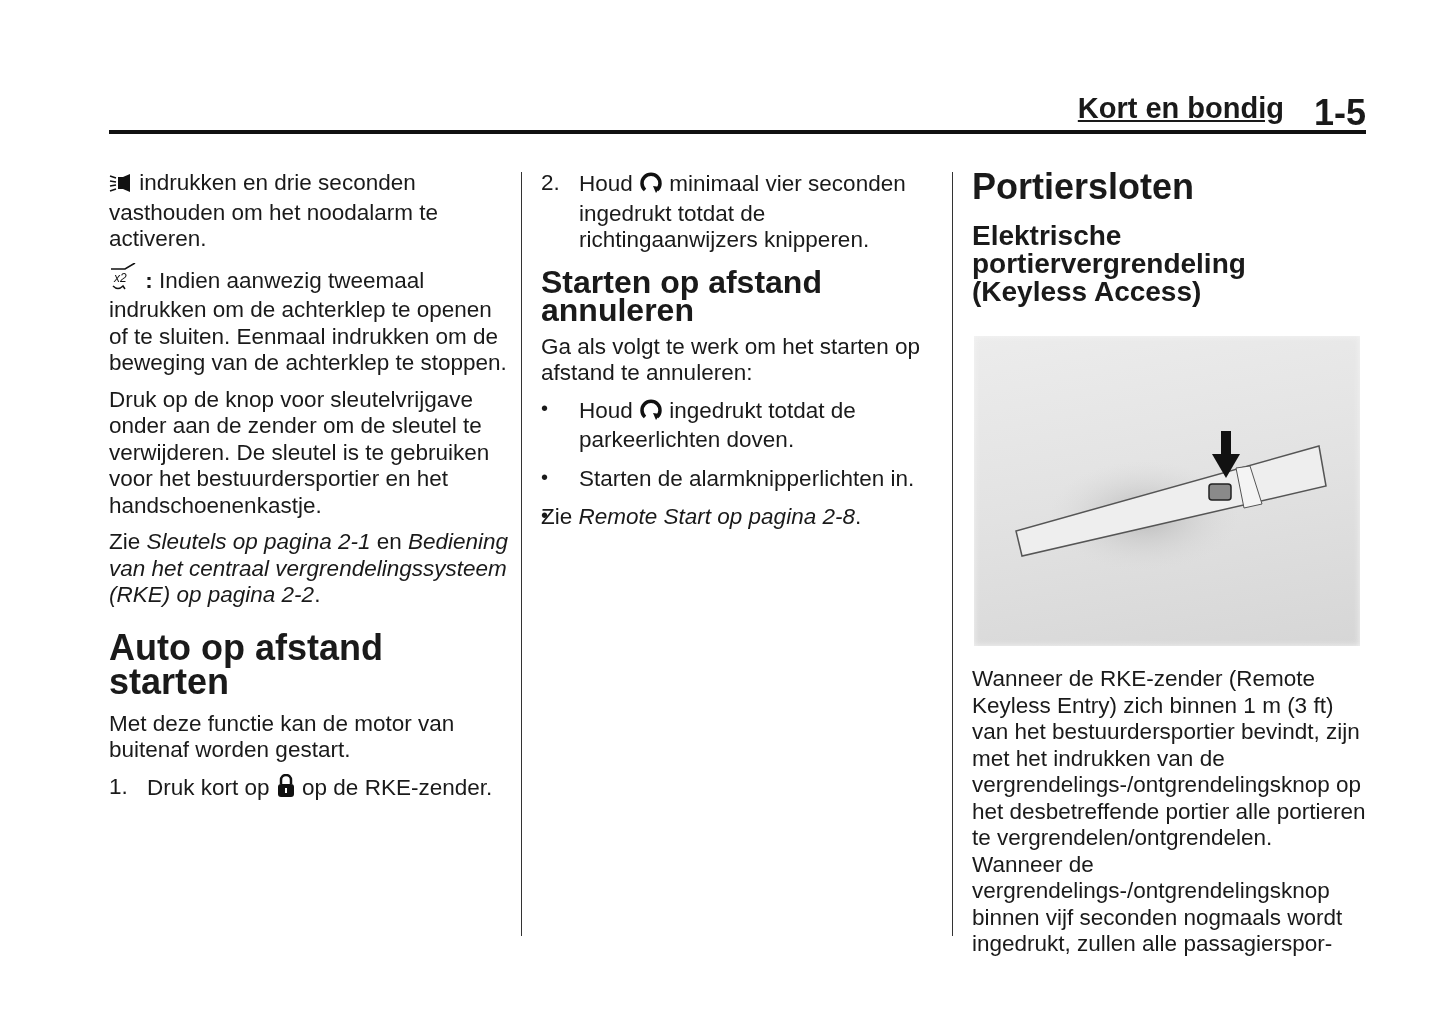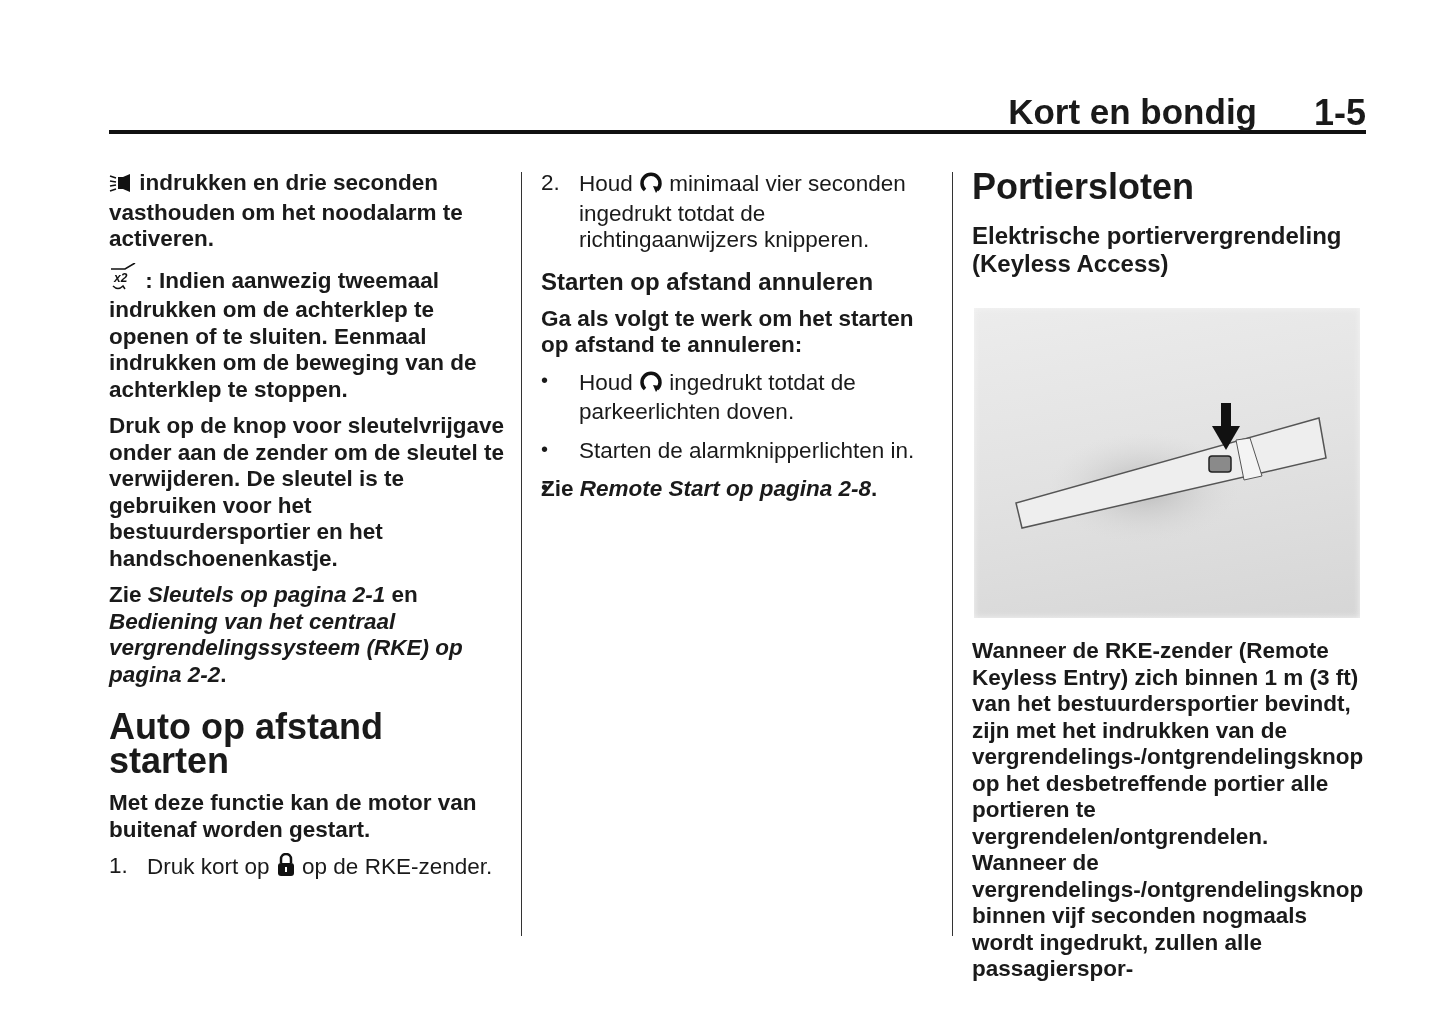--- a/index.html
+++ b/index.html
@@ -1,30 +1,30 @@
 <!DOCTYPE html>
 <html><head>
 <meta charset="utf-8">
 <style>
   html, body { margin: 0; padding: 0; background: #ffffff; }
   body { width: 1445px; height: 1026px; position: relative; overflow: hidden;
          font-family: "Liberation Sans", sans-serif; color: #1a1a1a; }
   .header { position: absolute; left: 109px; top: 88px; width: 1257px; height: 42px;
             border-bottom: 4px solid #111; }
-  .header .title { position: absolute; right: 109px; top: 4px; font-weight: bold; font-size: 35px; }
+  .header .title { position: absolute; right: 82px; top: 4px; font-weight: bold; font-size: 29px; text-decoration: underline; }
   .header .pagenum { position: absolute; right: 0; top: 4px; font-weight: bold; font-size: 36px; }
   .col { position: absolute; top: 170px; font-size: 22.5px; line-height: 26.5px; }
   .col1 { left: 109px; width: 400px; }
   .col2 { left: 541px; width: 400px; }
   .col3 { left: 972px; width: 395px; }
   .vline { position: absolute; top: 172px; width: 1px; height: 764px; background: #333; }
-  p { margin: 0 0 10px 0; font-weight: bold; }
+  p { margin: 0 0 10px 0; }
   h2 { font-size: 36px; font-weight: bold; margin: 22px 0 12px 0; line-height: 34px; }
-  h3 { font-size: 24px; font-weight: bold; margin: 14px 0 10px 0; line-height: 28px; }
-  h3.big { font-size: 24px; margin: 18px 0 30px 0; }
+  h3 { font-size: 32px; font-weight: bold; margin: 14px 0 10px 0; line-height: 28px; }
+  h3.big { font-size: 28px; margin: 18px 0 30px 0; }
   .ol-item, .ul-item { position: relative; padding-left: 38px; margin: 0 0 10px 0; }
   .ol-item .num { position: absolute; left: 0; top: 0; }
   .ul-item .bullet { position: absolute; left: 0; top: -2px; font-size: 20px; }
   .ul-item { margin-bottom: 12px; }
   em { font-style: italic; }
   .icon { display: inline-block; vertical-align: -3px; }
   .figure { width: 386px; height: 310px; margin: 0 0 20px 2px; position: relative;
             background: linear-gradient(170deg, #ececec 0%, #e2e2e2 50%, #d6d6d6 100%);
             box-shadow: inset 0 0 6px #f5f5f5; }
 </style>

